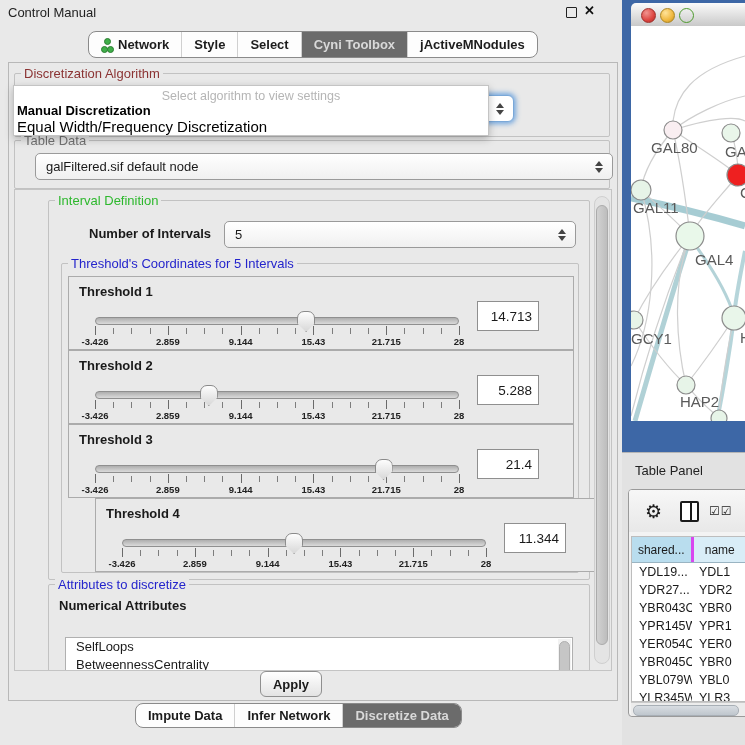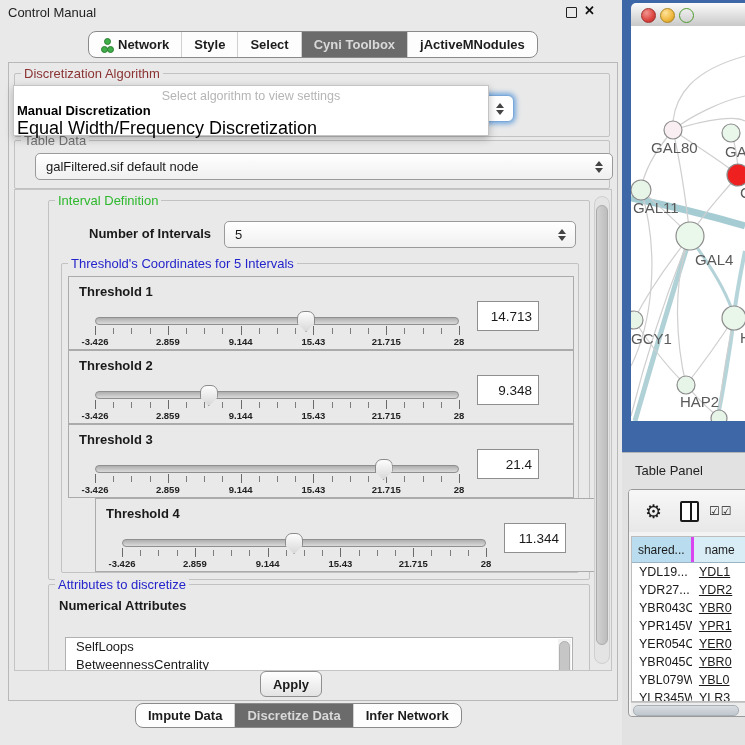--- a/index.html
+++ b/index.html
@@ -25,21 +25,21 @@
   
   .combo{position:absolute;background:linear-gradient(#ffffff,#f0f0f0);border:1px solid #9a9a9a;border-radius:5px;font-size:13px;display:flex;align-items:center;}
   .combo .ctext{padding-left:10px;flex:1;overflow:hidden;white-space:nowrap;}
   .combo .spin{width:16px;display:flex;flex-direction:column;align-items:center;gap:2px;margin-right:5px;}
   .combo .up{width:0;height:0;border-left:4px solid transparent;border-right:4px solid transparent;border-bottom:5px solid #444;}
   .combo .dn{width:0;height:0;border-left:4px solid transparent;border-right:4px solid transparent;border-top:5px solid #444;}
   
   .popup{position:absolute;left:13px;top:85px;width:474px;height:49px;background:#fff;border:1px solid #c4c4c4;box-shadow:0 3px 8px rgba(0,0,0,.25);z-index:30;}
   .popup .hint{position:absolute;top:3px;left:0;right:0;text-align:center;font-size:12.5px;color:#b5b5b5;}
   .popup .opt1{position:absolute;top:17px;left:3px;font-size:13px;font-weight:bold;color:#000;}
-  .popup .opt2{position:absolute;top:32px;left:3px;font-size:18px;color:#000;}
+  .popup .opt2{position:absolute;top:32px;left:3px;font-size:15px;color:#000;}
   .focus-combo{position:absolute;left:300px;top:95px;width:212px;height:25px;background:#fff;border:1px solid #7aa8d8;border-radius:6px;box-shadow:0 0 5px 2px rgba(95,155,220,.85);z-index:10;}
   
   .scroll-area{position:absolute;left:5px;top:126px;width:596px;height:480px;border:1px solid #c4c4c4;background:#e9e9e9;overflow:hidden;}
   .vscroll{position:absolute;right:1px;top:6px;width:14px;height:466px;background:#e4e4e4;border:1px solid #cfcfcf;border-radius:8px;}
   .vscroll .thumb{position:absolute;left:1px;right:1px;top:8px;height:438px;background:linear-gradient(90deg,#d2d2d2,#bdbdbd);border:1px solid #ababab;border-radius:7px;}
   
   .thr-panel{position:absolute;left:6px;width:504px;height:72px;border:1px solid #ababab;background:#e9e9e9;}
   .thr-label{position:absolute;left:10px;top:7px;font-size:13px;font-weight:bold;}
   .slider{position:absolute;left:26px;top:36px;width:364px;height:34px;}
   .track{position:absolute;left:0;right:0;top:4px;height:6px;border:1px solid #8f8f8f;border-radius:4px;background:linear-gradient(#aeaeae,#dadada);}
@@ -70,21 +70,21 @@
   .gear{font-size:19px;color:#1a1a1a;margin-left:16px;}
   .colicon{width:15px;height:17px;border:2px solid #1a1a1a;border-radius:2px;margin-left:18px;position:relative;background:#fff;}
   .colicon:after{content:"";position:absolute;left:50%;top:0;bottom:0;width:2px;background:#1a1a1a;}
   .chk{font-size:12px;color:#1a1a1a;margin-left:10px;letter-spacing:1px;}
   .tp-table{position:absolute;left:2px;right:0;top:46px;bottom:14px;background:#fff;border:1px solid #bdbdbd;overflow:hidden;}
   .th-row{display:flex;height:25px;font-size:12px;border-bottom:1px solid #9ab4c2;}
   .th-c1{width:78px;background:#b9ddee;border-right:3px solid #d946ef;display:flex;align-items:center;justify-content:center;}
   .th-c2{width:70px;background:#d9edf7;display:flex;align-items:center;justify-content:center;}
   .tr{display:flex;height:18px;font-size:12.5px;align-items:center;}
   .td-c1{width:72px;padding-left:7px;overflow:hidden;white-space:nowrap;}
-  .td-c2{width:64px;padding-left:7px;overflow:hidden;white-space:nowrap;text-decoration:underline;}
+  .td-c2{width:64px;padding-left:7px;overflow:hidden;white-space:nowrap;}
   .hscroll{position:absolute;left:2px;right:0;bottom:0;height:13px;background:#ececec;border-top:1px solid #c8c8c8;}
   .hscroll .thumb{position:absolute;left:2px;right:8px;top:2px;height:9px;background:linear-gradient(#d8dde2,#bfc6cd);border:1px solid #a8afb6;border-radius:5px;}
   
   .netic{display:inline-block;width:12px;height:14px;position:relative;}
   .netic i{position:absolute;width:5px;height:5px;border-radius:50%;background:#3fae49;border:1px solid #2c7d33;}
   .netic i:nth-child(1){left:3px;top:0;}
   .netic i:nth-child(2){left:0;top:8px;}
   .netic i:nth-child(3){left:6px;top:8px;}
 </style>
 </head>
@@ -212,21 +212,21 @@
                   <span style="left: 80%;">21.715</span>
                   <span style="left: 100%;">28</span>
                 </div>
             <i class="tick-major" style="left: 0%;"></i>
                 <i class="tick-major" style="left: 20%;"></i>
                 <i class="tick-major" style="left: 40%;"></i>
                 <i class="tick-major" style="left: 60%;"></i>
                 <i class="tick-major" style="left: 80%;"></i>
                 <i class="tick-major" style="left: 100%;"></i>
               </div>
-            <div class="valbox">9.348</div>
+            <div class="valbox">5.288</div>
           </div>
 
           <div class="thr-panel" style="top:160px;">
             <span class="thr-label">Threshold 3</span>
             <div class="slider">
               <div class="track"></div>
               <div class="thumbp" style="left: calc(79% - 8px);"></div>
               <div class="ticks"></div>
               <div class="tick-labels">
                   <span style="left: 0%;">-3.426</span>
@@ -290,25 +290,25 @@
         </div>
     </div>
   </div>
 
   <div class="apply-btn">Apply</div>
 
   <div id="bottom-tabs" class="pill">
     <div class="tab">
         <span>Impute Data</span>
       </div>
+    <div class="tab">
+        <span>Infer Network</span>
+      </div>
     <div class="tab sel">
         <span>Discretize Data</span>
-      </div>
-    <div class="tab">
-        <span>Infer Network</span>
       </div>
   </div>
 
   <div class="net-window">
     <div class="net-titlebar">
       <span class="light" style="left:10px;background:radial-gradient(circle at 35% 30%,#f09590,#dd4540 60%,#a92c28);border:1px solid #9e2e2a;"></span>
       <span class="light" style="left:29px;background:radial-gradient(circle at 35% 30%,#ffe39a,#efb73e 60%,#bb8a22);border:1px solid #ad851f;"></span>
       <span class="light" style="left:48px;background:radial-gradient(circle at 35% 30%,#c4f0a0,#6fc946 60%,#479a28;);border:1px solid #4d9a2c;"></span>
     </div>
     <div class="net-canvas">

